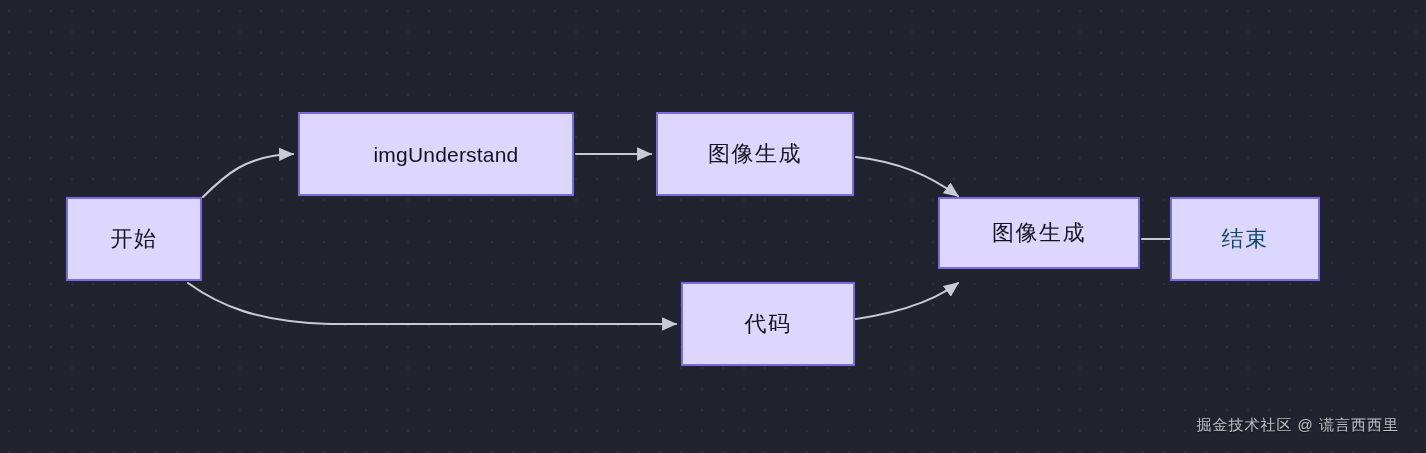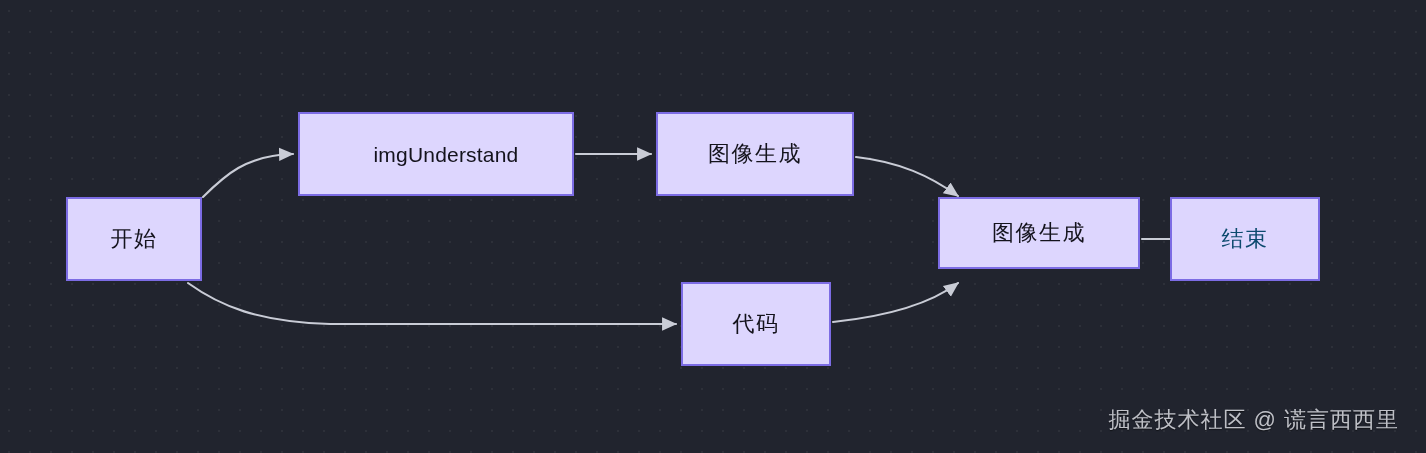--- a/index.html
+++ b/index.html
@@ -46,21 +46,21 @@
   }
   .node-label.cjk {
     font-size: 22px;
     letter-spacing: 1.5px;
   }
   #watermark {
     position: absolute;
     right: 27px;
     bottom: 18px;
     color: rgba(232, 234, 240, 0.80);
-    font-size: 22px;
+    font-size: 15px;
     letter-spacing: 1px;
     white-space: nowrap;
     z-index: 5;
     text-shadow: 0 1px 1px rgba(0,0,0,0.5);
   }
 </style>
 </head>
 <body>
 
 <div id="canvas" style="background-color: rgb(33, 36, 46);">
@@ -93,21 +93,21 @@
   </div>
 
   <div class="node" style="left: 298px; top: 112px; width: 276px; height: 84px; background: rgb(221, 214, 254); border-color: rgb(124, 108, 228); color: rgb(20, 19, 28); padding-left: 20px;">
     <span class="node-label">imgUnderstand</span>
   </div>
 
   <div class="node" style="left: 656px; top: 112px; width: 198px; height: 84px; background: rgb(221, 214, 254); border-color: rgb(124, 108, 228); color: rgb(20, 19, 28);">
     <span class="node-label cjk">图像生成</span>
   </div>
 
-  <div class="node" style="left: 681px; top: 282px; width: 150px; height: 84px; background: rgb(221, 214, 254); border-color: rgb(124, 108, 228); color: rgb(20, 19, 28);">
+  <div class="node" style="left: 681px; top: 282px; width: 174px; height: 84px; background: rgb(221, 214, 254); border-color: rgb(124, 108, 228); color: rgb(20, 19, 28);">
     <span class="node-label cjk">代码</span>
   </div>
 
   <div class="node" style="left: 938px; top: 197px; width: 202px; height: 72px; background: rgb(221, 214, 254); border-color: rgb(124, 108, 228); color: rgb(20, 19, 28);">
     <span class="node-label cjk">图像生成</span>
   </div>
 
   <div class="node" style="left: 1170px; top: 197px; width: 150px; height: 84px; background: rgb(221, 214, 254); border-color: rgb(124, 108, 228); color: #0c4a6e;">
     <span class="node-label cjk">结束</span>
   </div>

